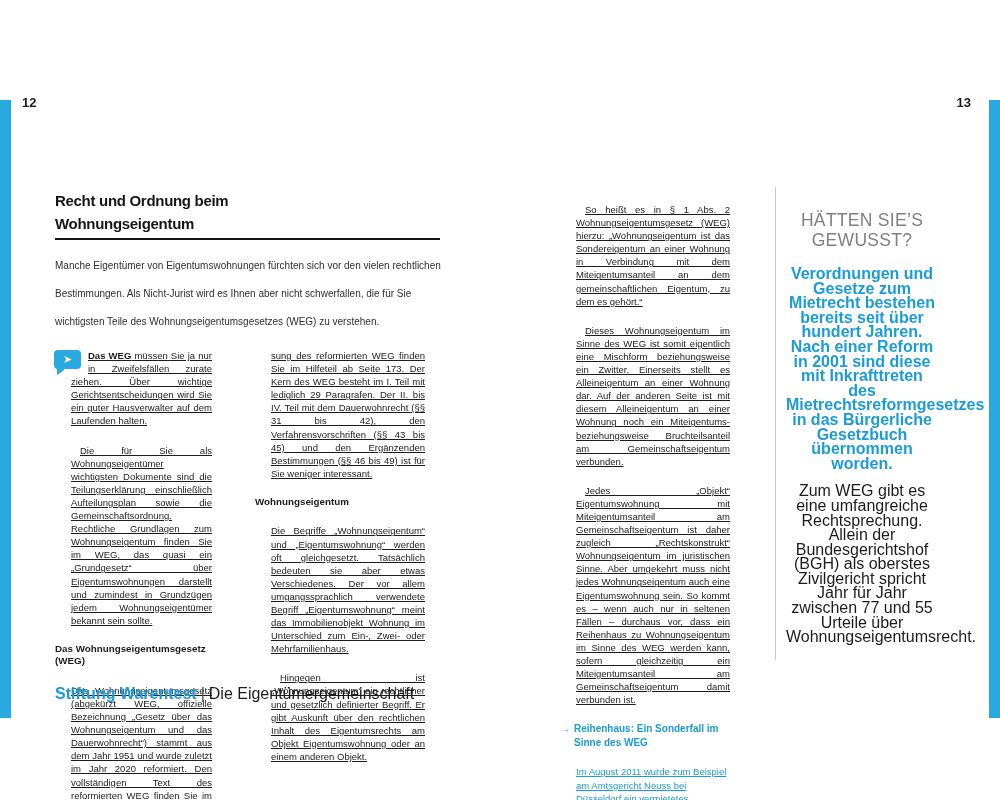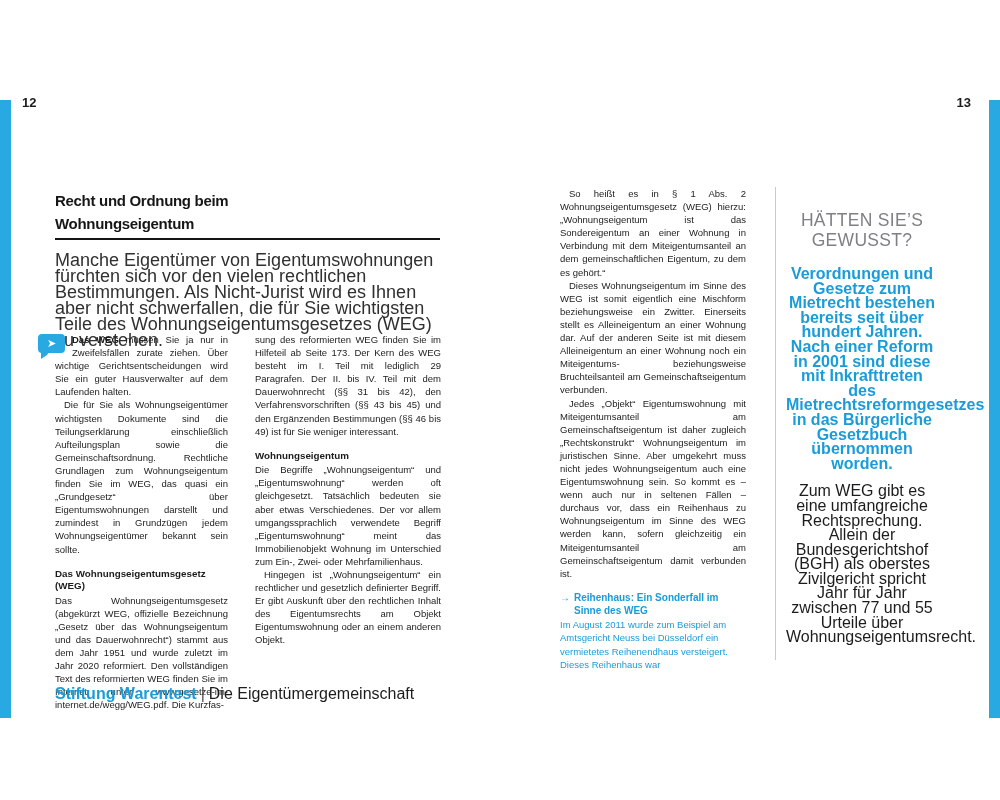--- a/index.html
+++ b/index.html
@@ -14,24 +14,24 @@
   .edge-bar.left { left: 0; }
   .edge-bar.right { right: 0; }
 
   .page-num { position: absolute; top: 95px; font-size: 13px; font-weight: 700; }
   .page-num.left { left: 22px; }
   .page-num.right { right: 29px; }
 
   .title { position: absolute; left: 55px; top: 189px; font-size: 15px; line-height: 23px; font-weight: 700; letter-spacing: -0.3px; color: #161616; }
   .title-rule { position: absolute; left: 55px; top: 238px; width: 385px; height: 2px; background: #141414; }
 
-  .lead { position: absolute; left: 55px; top: 252px; width: 393px; font-size: 18px; line-height: 16px; color: #303030; }
+  .lead { position: absolute; left: 55px; top: 252px; width: 393px; font-size: 10px; line-height: 28px; color: #303030; }
 
   .col { position: absolute; font-size: 9.5px; line-height: 13.1px; text-align: justify; color: #1c1c1c; }
-  .col p { margin: 0; }
+  .col p { margin: 16px; text-decoration: underline; }
   .col p.indent { text-indent: 9px; }
   .col h3 { margin: 12px 0 1px 0; font-size: 9.8px; line-height: 12.5px; font-weight: 700; text-align: left; }
 
   .col1 { left: 55px;  top: 333px; width: 173px; }
   .col2 { left: 255px; top: 333px; width: 186px; }
   .col3 { left: 560px; top: 187px; width: 186px; }
 
   .speech-icon { float: left; width: 27px; height: 19px; margin: 1px 7px 6px -17px; background: #29a9e1; border-radius: 4px; position: relative; text-align: center; }
   .speech-icon::after { content: ""; position: absolute; left: 3px; bottom: -6px; width: 0; height: 0; border: 4px solid transparent; border-top: 6px solid #29a9e1; border-left: 6px solid #29a9e1; }
   .speech-icon .glyph { color: #fff; font-size: 11px; line-height: 19px; display: block; }

